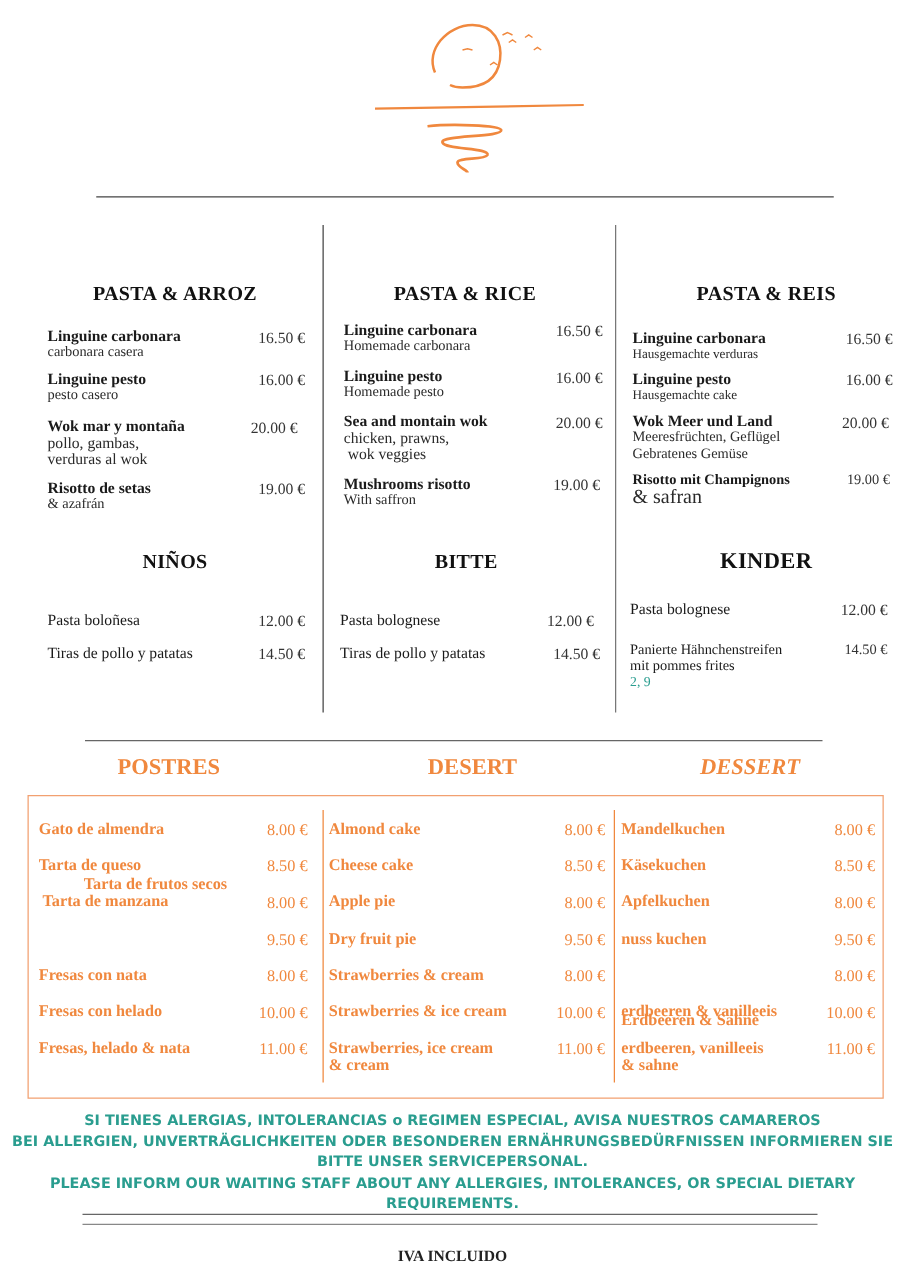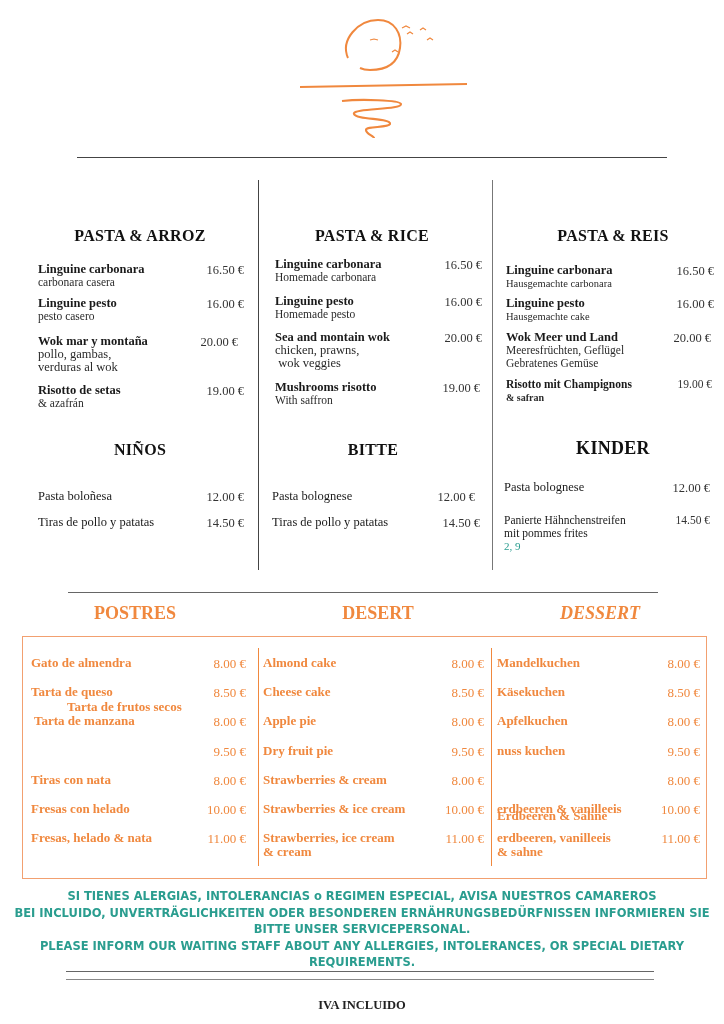--- a/index.html
+++ b/index.html
@@ -117,40 +117,40 @@
 <div class="price" style="left:411px;top:490px;width:64px;">12.00 €</div>
 <div class="item" style="left:272px;top:516px;width:170px;">
     <div class="name" style="font-weight:normal;">Tiras de pollo y patatas</div>
   </div>
 <div class="price" style="left:416px;top:516px;width:64px;">14.50 €</div>
 
 <div class="sec-title" style="left:533px;top:227px;width:160px;">PASTA &amp; REIS</div>
 
 <div class="item" style="left:506px;top:264px;width:160px;">
   <div class="name">Linguine carbonara</div>
-  <div class="desc" style="font-size:10.5px;">Hausgemachte carbonara</div>
+  <div class="desc" style="font-size:10.5px;">Hausgemachte verduras</div>
 </div>
 <div class="price" style="left:650px;top:264px;width:64px;">16.50 €</div>
 
 <div class="item" style="left:506px;top:297px;width:160px;">
   <div class="name">Linguine pesto</div>
   <div class="desc" style="font-size:10.5px;">Hausgemachte cake</div>
 </div>
 <div class="price" style="left:650px;top:297px;width:64px;">16.00 €</div>
 
 <div class="item" style="left:506px;top:331px;width:160px;">
   <div class="name">Wok Meer und Land</div>
   <div class="desc" style="white-space:pre-line;">Meeresfrüchten, Geflügel
 Gebratenes Gemüse</div>
 </div>
 <div class="price" style="left:647px;top:331px;width:64px;">20.00 €</div>
 
 <div class="item" style="left:506px;top:378px;width:170px;">
   <div class="name" style="font-size:11.5px;">Risotto mit Champignons</div>
-  <div class="desc" style="font-size:10px;font-weight:bold;">&amp; safran</div>
+  <div class="desc" style="font-size:16px;">&amp; safran</div>
 </div>
 <div class="price" style="left:648px;top:378px;width:64px;font-size:11.5px;">19.00 €</div>
 
 <div class="sec-title" style="left:553px;top:438px;width:120px;font-size:18px;">KINDER</div>
 
 <div class="item" style="left:504px;top:481px;width:160px;">
     <div class="name" style="font-weight:normal;">Pasta bolognese</div>
   </div>
 <div class="price" style="left:646px;top:481px;width:64px;">12.00 €</div>
 <div class="item" style="left:504px;top:514px;width:170px;">
@@ -171,21 +171,21 @@
 <div class="dvline" style="left:491px;top:648px;height:218px;"></div>
 
 <div class="ditem" style="left:31px;top:656px;">Gato de almendra</div>
 <div class="dprice" style="left:180px;top:656px;width:66px;">8.00 €</div>
 <div class="ditem" style="left:31px;top:685px;">Tarta de queso</div>
 <div class="dprice" style="left:180px;top:685px;width:66px;">8.50 €</div>
 <div class="ditem" style="left:31px;top:714px;white-space:pre;"> Tarta de manzana</div>
 <div class="dprice" style="left:180px;top:714px;width:66px;">8.00 €</div>
 <div class="ditem" style="left:31px;top:700px;margin-left:36px;">Tarta de frutos secos</div>
 <div class="dprice" style="left:180px;top:744px;width:66px;">9.50 €</div>
-<div class="ditem" style="left:31px;top:773px;">Tiras con nata</div>
+<div class="ditem" style="left:31px;top:773px;">Fresas con nata</div>
 <div class="dprice" style="left:180px;top:773px;width:66px;">8.00 €</div>
 <div class="ditem" style="left:31px;top:802px;">Fresas con helado</div>
 <div class="dprice" style="left:180px;top:802px;width:66px;">10.00 €</div>
 <div class="ditem" style="left:31px;top:831px;">Fresas, helado &amp; nata</div>
 <div class="dprice" style="left:180px;top:831px;width:66px;">11.00 €</div>
 
 <div class="ditem" style="left:263px;top:656px;">Almond cake</div>
 <div class="dprice" style="left:418px;top:656px;width:66px;">8.00 €</div>
 <div class="ditem" style="left:263px;top:685px;">Cheese cake</div>
 <div class="dprice" style="left:418px;top:685px;width:66px;">8.50 €</div>
@@ -212,21 +212,21 @@
 <div class="ditem" style="left:497px;top:773px;margin-top:36px;">Erdbeeren &amp; Sahne</div>
 <div class="dprice" style="left:634px;top:773px;width:66px;">8.00 €</div>
 <div class="ditem" style="left:497px;top:802px;">erdbeeren &amp; vanilleeis</div>
 <div class="dprice" style="left:634px;top:802px;width:66px;">10.00 €</div>
 <div class="ditem" style="left:497px;top:831px;white-space:pre-line;">erdbeeren, vanilleeis
 &amp; sahne</div>
 <div class="dprice" style="left:634px;top:831px;width:66px;">11.00 €</div>
 
 <div class="notice" style="top:888px;">
   <div>SI TIENES ALERGIAS, INTOLERANCIAS o REGIMEN ESPECIAL, AVISA NUESTROS CAMAREROS</div>
-  <div>BEI INCLUIDO, UNVERTRÄGLICHKEITEN ODER BESONDEREN ERNÄHRUNGSBEDÜRFNISSEN INFORMIEREN SIE</div>
+  <div>BEI ALLERGIEN, UNVERTRÄGLICHKEITEN ODER BESONDEREN ERNÄHRUNGSBEDÜRFNISSEN INFORMIEREN SIE</div>
   <div>BITTE UNSER SERVICEPERSONAL.</div>
   <div>PLEASE INFORM OUR WAITING STAFF ABOUT ANY ALLERGIES, INTOLERANCES, OR SPECIAL DIETARY</div>
   <div>REQUIREMENTS.</div>
 </div>
 
 <div class="hline" style="left:66px;top:971px;width:588px;background:#666;"></div>
 <div class="hline" style="left:66px;top:979px;width:588px;background:#888;"></div>
 
 <div class="footer" style="top:998px;">IVA INCLUIDO</div>
 

